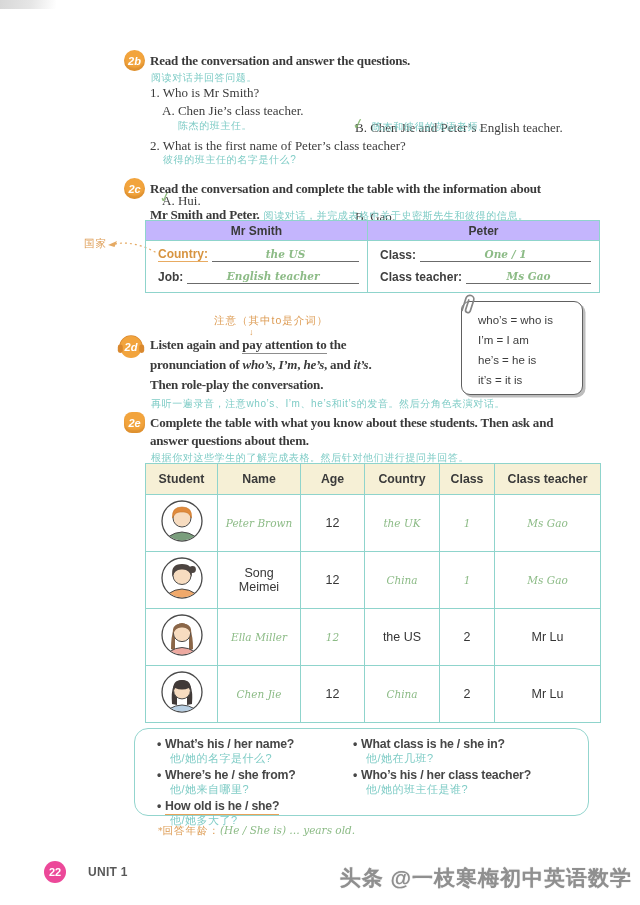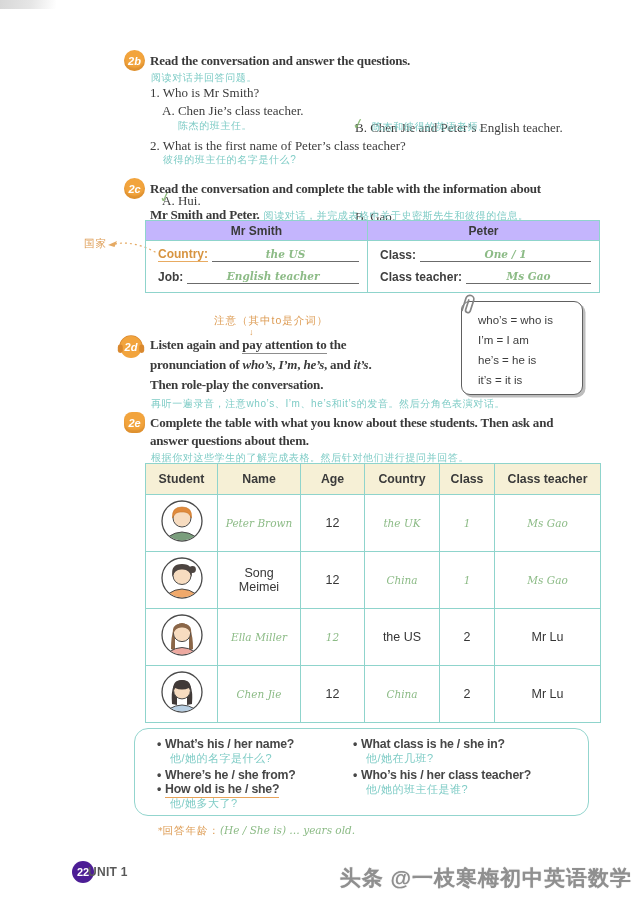--- a/index.html
+++ b/index.html
@@ -68,22 +68,22 @@
   .qbox{position:absolute;left:134px;top:728px;width:455px;height:88px;box-sizing:border-box;
         border:1.8px solid #93d5ce;border-radius:14px;padding:8px 8px 0 22px;display:flex;}
   .qcol{display:flex;flex-direction:column;}
   .qcol.left{width:196px;}
   .qitem-en{font:700 12.3px "Liberation Sans",sans-serif;color:#474747;letter-spacing:-.2px;}
   .qitem-zh{font-family:Liberation Sans, sans-serif;font-size:11px;color:#7fccc6;margin:0 0 2px 13px;letter-spacing:.5px;}
   .bullet{color:#474747;margin-right:4px;}
   .ul-orange{border-bottom:1.6px solid #e8a35a;padding-bottom:1px;}
 
   
-  .pgnum{position:absolute;left:72px;top:861px;width:22px;height:22px;border-radius:50%;
-         background:#4c1d95;color:#fff;font:700 11px "Liberation Sans",sans-serif;
+  .pgnum{position:absolute;left:44px;top:861px;width:22px;height:22px;border-radius:50%;
+         background:#ec4899;color:#fff;font:700 11px "Liberation Sans",sans-serif;
          display:flex;align-items:center;justify-content:center;}
   .unit{position:absolute;left:88px;top:865px;font:700 12px "Liberation Sans",sans-serif;
         color:#585858;letter-spacing:.3px;}
   .watermark{position:absolute;right:8px;top:864px;font:700 21px "Liberation Sans",sans-serif;
              color:#8f8f8f;letter-spacing:1px;text-shadow:0 0 1px #b5b5b5;}
 </style>
 </head>
 <body>
 
 <div class="page">
@@ -310,20 +310,21 @@
       <td class="pr">Mr Lu</td>
     </tr>
   </tbody>
     </table>
 
   <div class="qbox">
     <div class="qcol left">
       <div class="qitem-en"><span class="bullet">•</span><span>What’s his / her name?</span></div>
       <div class="qitem-zh">他/她的名字是什么?</div>
       <div class="qitem-en"><span class="bullet">•</span><span>Where’s he / she from?</span></div>
+      <div class="qitem-zh">他/她来自哪里?</div>
       <div class="qitem-en"><span class="bullet">•</span><span class="ul-orange">How old is he / she?</span></div>
       <div class="qitem-zh">他/她多大了?</div>
     </div>
     <div class="qcol">
       <div class="qitem-en"><span class="bullet">•</span><span>What class is he / she in?</span></div>
       <div class="qitem-zh">他/她在几班?</div>
       <div class="qitem-en"><span class="bullet">•</span><span>Who’s his / her class teacher?</span></div>
       <div class="qitem-zh">他/她的班主任是谁?</div>
     </div>
   </div>

